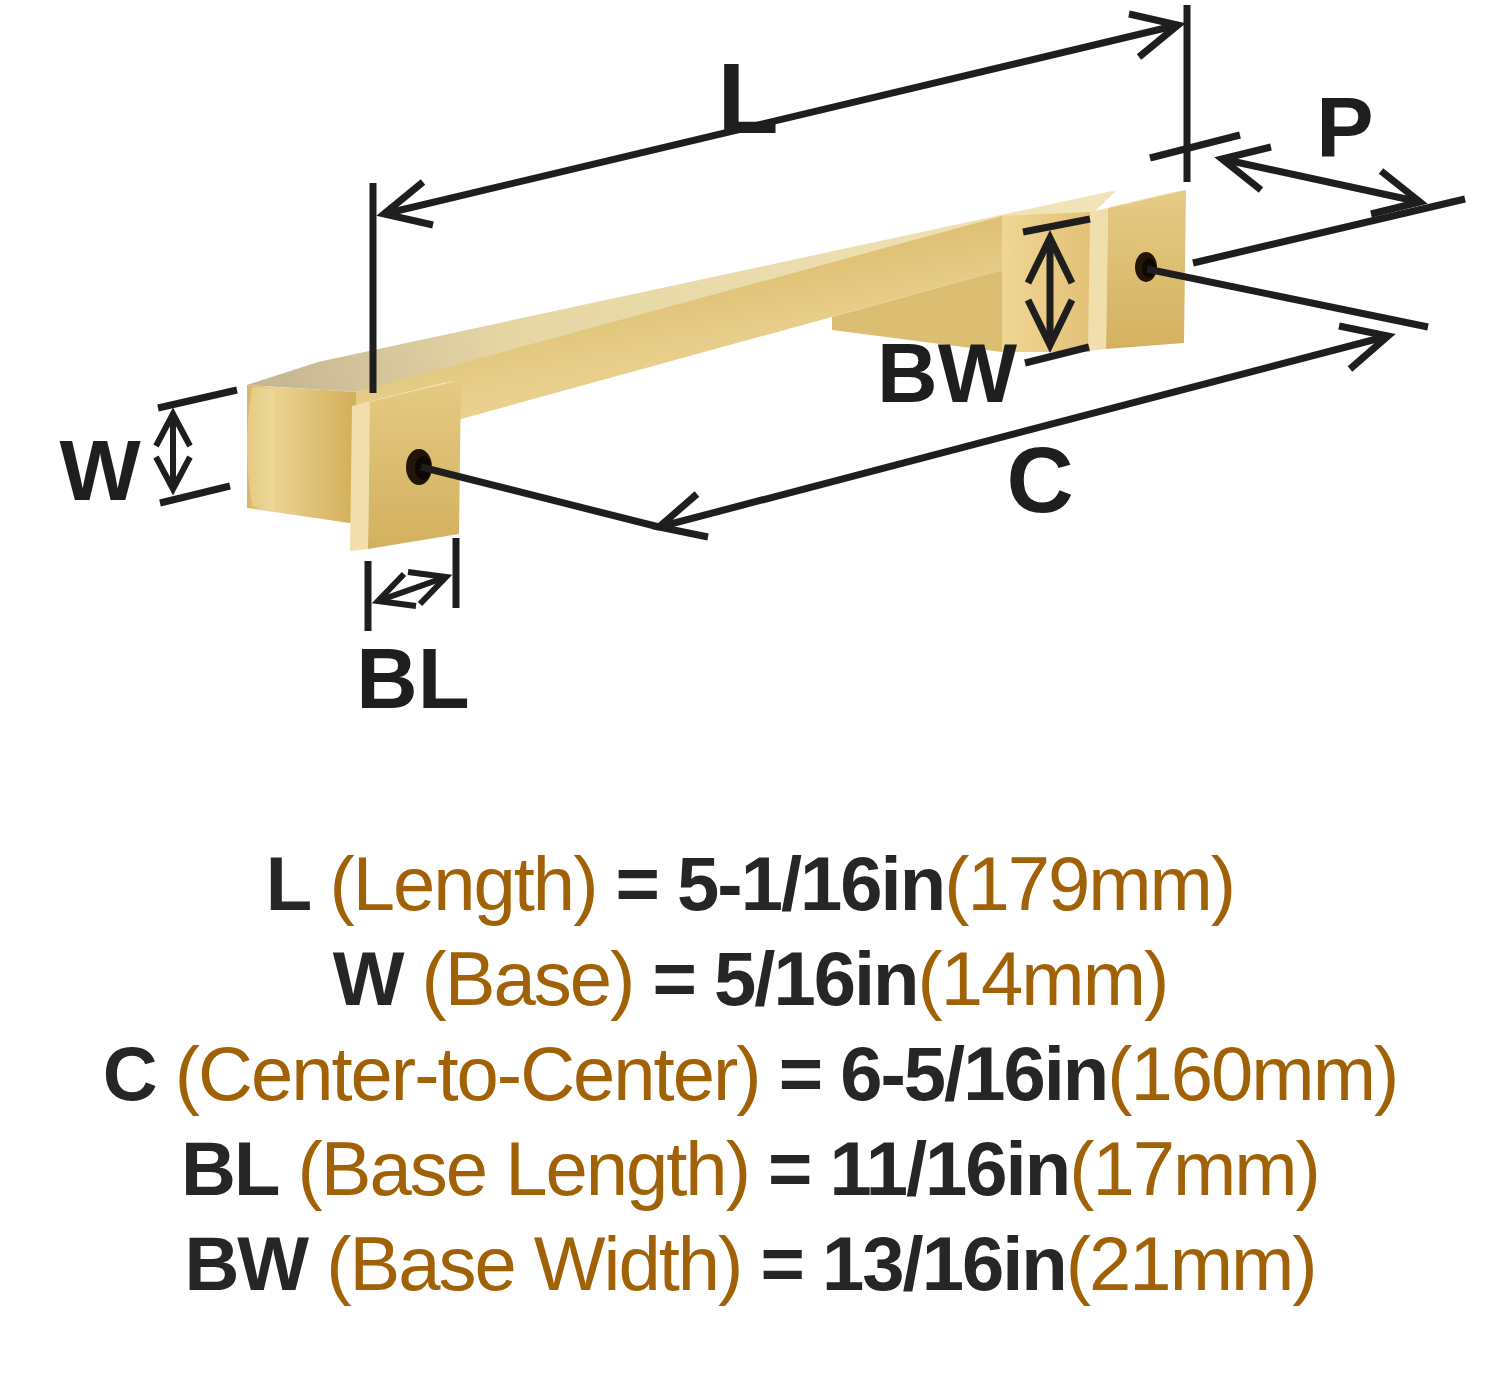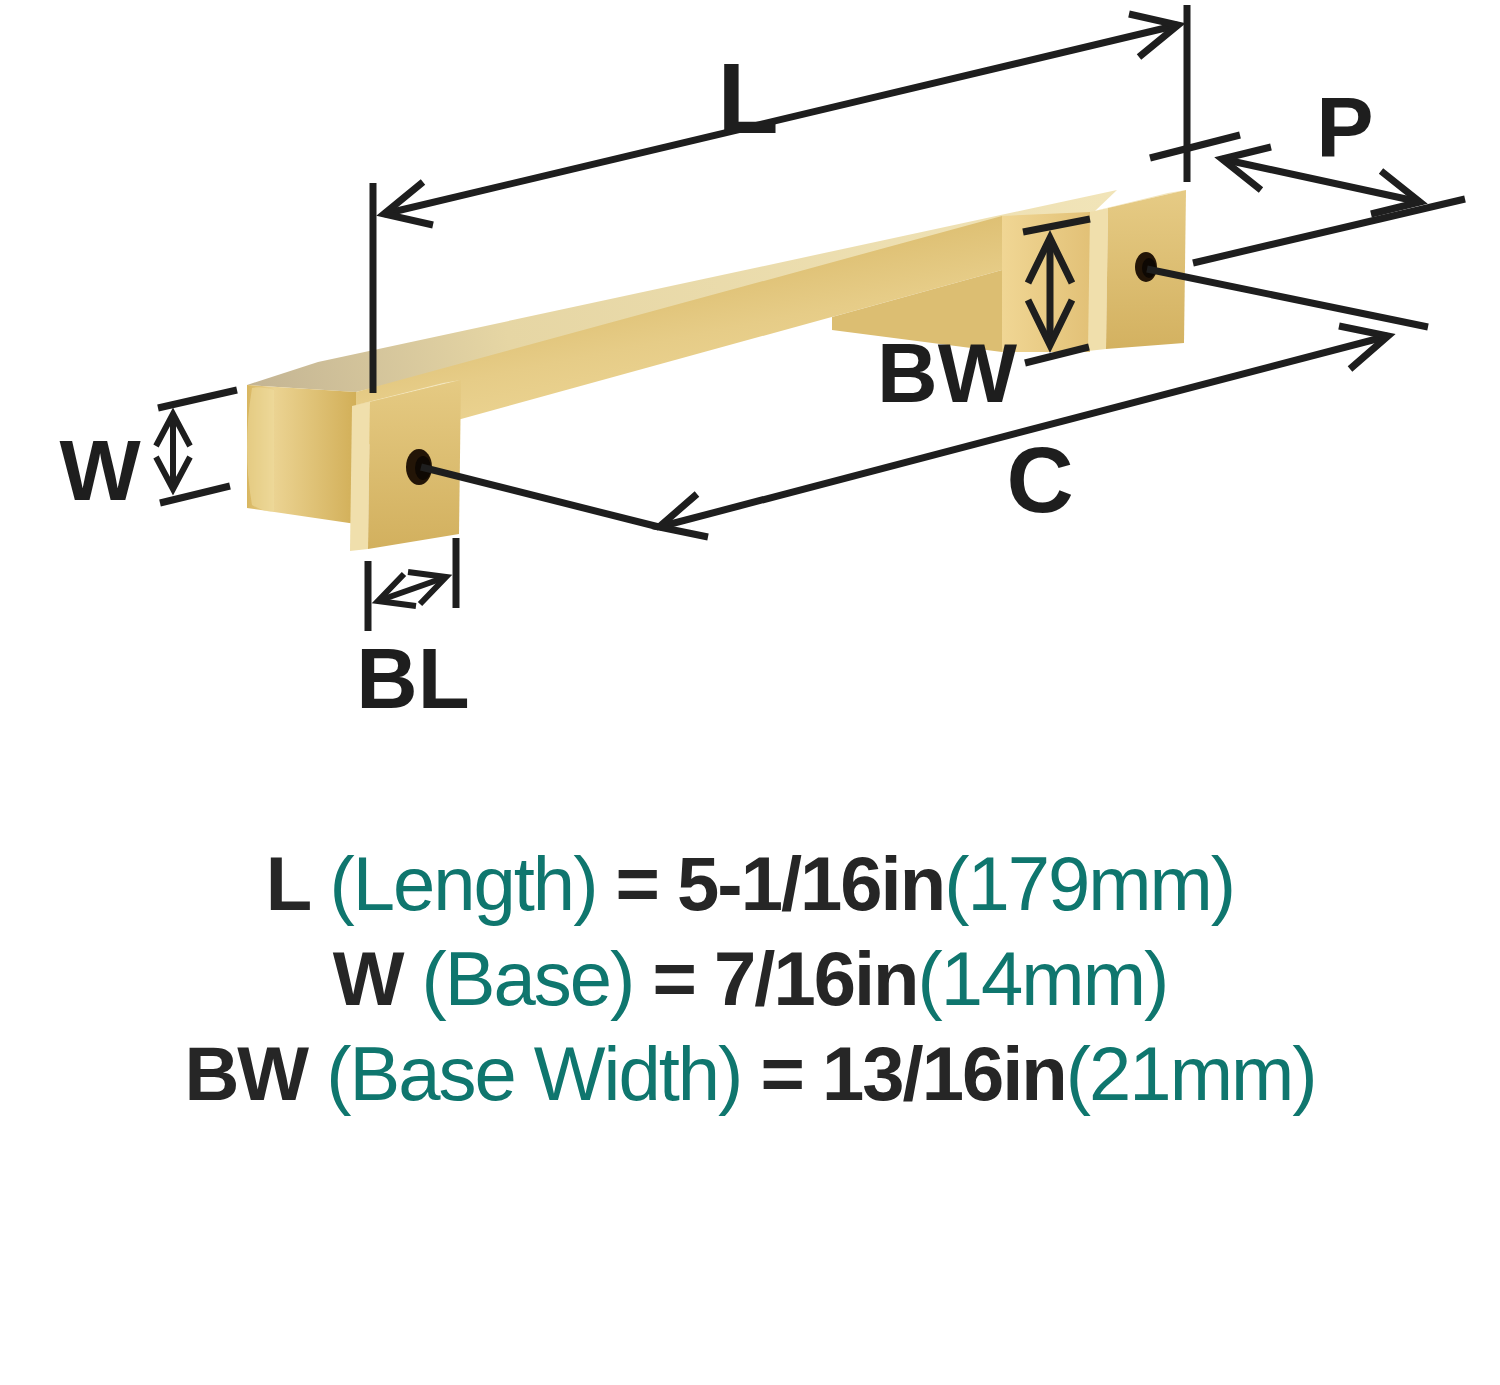--- a/index.html
+++ b/index.html
@@ -31,21 +31,21 @@
   .spec-line {
     height:95px;
     line-height:95px;
     text-align:center;
     font-size:76px;
     letter-spacing:-2px;
     color:#262626;
     white-space:nowrap;
   }
   .sym, .eq, .imp { font-weight:700; }
-  .nm, .met { font-weight:400; color:#0f766e; }
+  .nm, .met { font-weight:400; color:#a16207; }
 </style>
 </head>
 <body>
 
 <div class="canvas">
 
   <svg width="1500" height="1385" viewBox="0 0 1500 1385">
     <defs>
       <linearGradient id="gTop" gradientUnits="userSpaceOnUse" x1="247" y1="380" x2="1110" y2="200">
         <stop offset="0" stop-color="#C3B493"></stop>
@@ -165,21 +165,33 @@
     <div class="spec-line">
       <span class="sym">L</span>
       <span class="nm">(Length)</span>
       <span class="eq">=</span>
       <span class="imp">5-1/16in</span><span class="met">(179mm)</span>
     </div>
     <div class="spec-line">
       <span class="sym">W</span>
       <span class="nm">(Base)</span>
       <span class="eq">=</span>
-      <span class="imp">7/16in</span><span class="met">(14mm)</span>
+      <span class="imp">5/16in</span><span class="met">(14mm)</span>
+    </div>
+    <div class="spec-line">
+      <span class="sym">C</span>
+      <span class="nm">(Center-to-Center)</span>
+      <span class="eq">=</span>
+      <span class="imp">6-5/16in</span><span class="met">(160mm)</span>
+    </div>
+    <div class="spec-line">
+      <span class="sym">BL</span>
+      <span class="nm">(Base Length)</span>
+      <span class="eq">=</span>
+      <span class="imp">11/16in</span><span class="met">(17mm)</span>
     </div>
     <div class="spec-line">
       <span class="sym">BW</span>
       <span class="nm">(Base Width)</span>
       <span class="eq">=</span>
       <span class="imp">13/16in</span><span class="met">(21mm)</span>
     </div>
   </div>
 
 </div>

